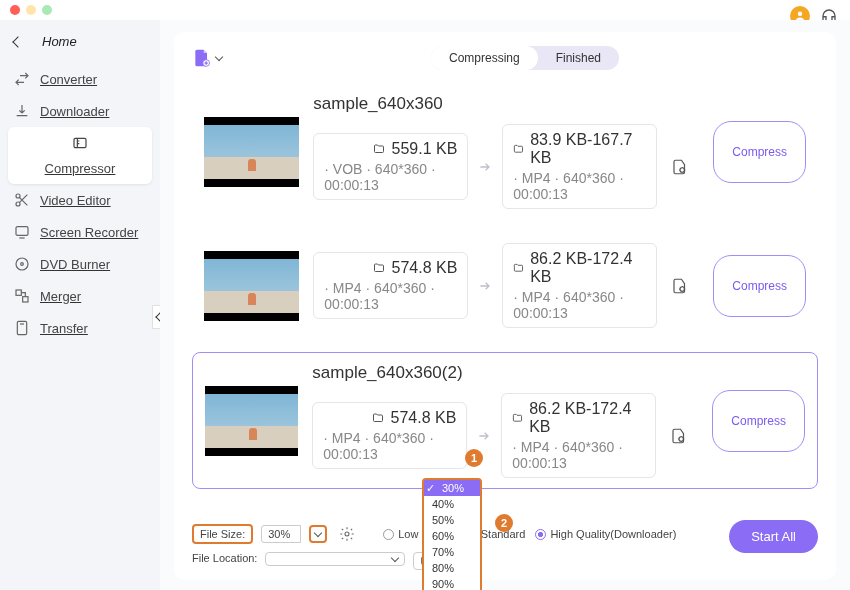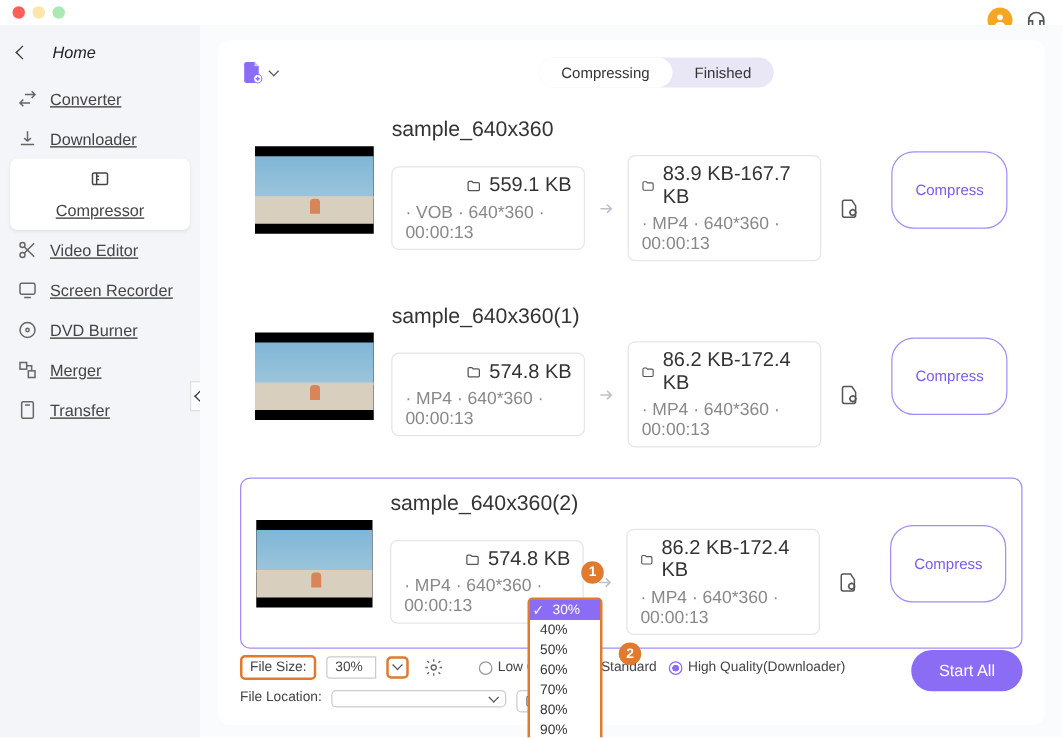--- a/index.html
+++ b/index.html
@@ -239,21 +239,20 @@
           <button class="compress-btn">Compress</button>
         </div>
 
         <div class="filerow">
           <div class="thumb">
               <div class="sky"></div>
               <div class="sand"></div>
               <div class="person"></div>
             </div>
           <div class="filebody">
-            <div class="filename">sample_640x360(1)</div>
             <div class="cards">
               <div class="card">
                 <div class="sizeline">
                     <svg width="12" height="12" viewBox="0 0 24 24" fill="none" stroke="#555" stroke-width="2">
                       <path d="M3 6a2 2 0 0 1 2-2h4l2 2h8a2 2 0 0 1 2 2v9a2 2 0 0 1-2 2H5a2 2 0 0 1-2-2z"></path>
                     </svg>
                     <span>574.8 KB</span>
                   </div>
                 <div class="meta">· MP4  · 640*360  · 00:00:13</div>
               </div>

